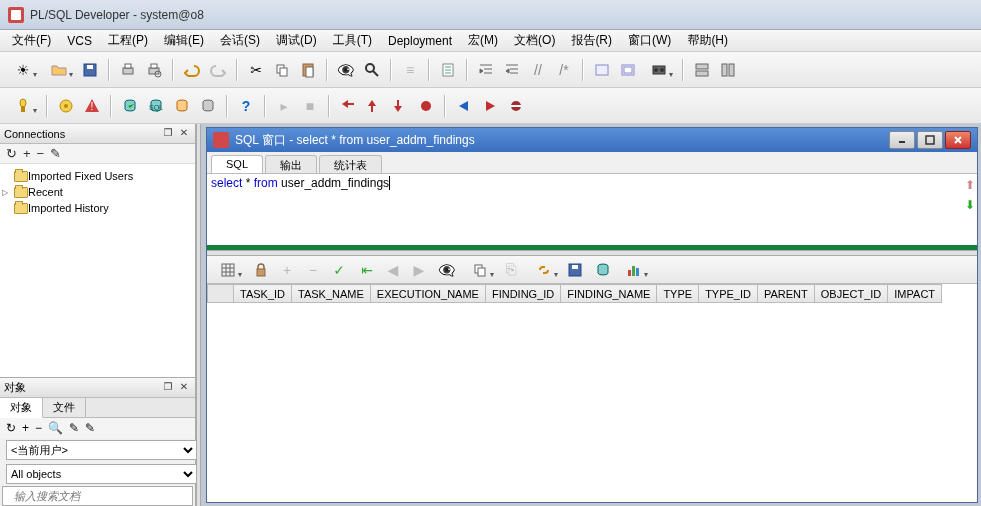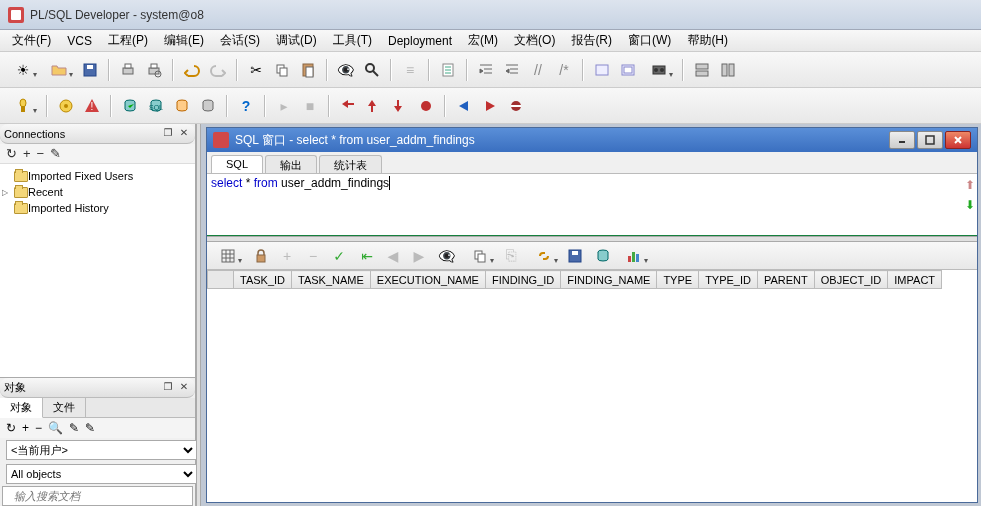--- a/index.html
+++ b/index.html
@@ -21,21 +21,21 @@
 .tbtn { width: 24px; height: 24px; display: flex; align-items: center; justify-content: center; cursor: pointer; border: 1px solid transparent; border-radius: 2px; font-size: 14px; }
 .tbtn svg { width: 16px; height: 16px; }
 .tbtn.drop { width: 34px; position: relative; }
 .tbtn.drop::after { content: '▾'; font-size: 8px; position: absolute; right: 2px; bottom: 2px; color: #555; }
 
 
 .main { display: flex; height: calc(506px - 30px - 22px - 72px); }
 
 
 .leftpanel { width: 196px; display: flex; flex-direction: column; border-right: 1px solid #aaa; background: #f0f0f0; }
-.panel-header { height: 20px; background: linear-gradient(#f8f8f8, #e0e0e0); display: flex; align-items: center; padding: 7px 4px; border-bottom: 1px solid #bbb; font-size: 11px; border-radius: 8px; }
+.panel-header { height: 20px; background: linear-gradient(#f8f8f8, #e0e0e0); display: flex; align-items: center; padding: 7px 4px; border-bottom: 1px solid #bbb; font-size: 11px; }
 .panel-header .spacer { flex: 1; }
 .panel-header .pbtn { width: 14px; height: 14px; font-size: 10px; text-align: center; cursor: pointer; margin-left: 2px; color: #444; }
 .panel-toolbar { height: 20px; display: flex; align-items: center; gap: 6px; padding: 0 6px; background: #f4f4f4; border-bottom: 1px solid #ddd; }
 .panel-toolbar .pbtn { cursor: pointer; font-size: 13px; color: #333; }
 .tree { flex: 1; background: #fff; padding: 4px; font-family: "Courier New", monospace; font-size: 11px; overflow: auto; }
 .tree-item { display: flex; align-items: center; height: 16px; gap: 0; padding-left: 10px; cursor: default; }
 .tree-item .folder { width: 14px; height: 11px; background: #f4d77a; border: 1px solid #b89634; border-radius: 1px; position: relative; }
 .tree-item .folder::before { content: ''; position: absolute; top: -3px; left: 0; width: 6px; height: 3px; background: #f4d77a; border: 1px solid #b89634; border-bottom: none; }
 .tree-item.has-exp::before { content: '▷'; position: absolute; margin-left: -12px; font-size: 8px; color: #666; }
 
@@ -59,21 +59,21 @@
 .winbtn { width: 26px; height: 18px; margin-left: 2px; display: flex; align-items: center; justify-content: center; cursor: pointer; border-radius: 2px; }
 .winbtn.min { background: linear-gradient(#eee,#ccc); border: 1px solid #888; }
 .winbtn.max { background: linear-gradient(#eee,#ccc); border: 1px solid #888; }
 .winbtn.close { background: linear-gradient(#e86,#c33); border: 1px solid #822; color: #fff; }
 .winbtn svg { width: 10px; height: 10px; }
 
 .sql-tabs { height: 22px; display: flex; background: #f0f0f0; border-bottom: 1px solid #bbb; padding-left: 4px; padding-top: 3px; }
 .sql-tab { padding: 2px 14px; font-size: 11px; border: 1px solid #bbb; border-bottom: none; background: #e8e8e8; margin-right: 2px; cursor: pointer; border-radius: 3px 3px 0 0; }
 .sql-tab.active { background: #fff; }
 
-.sql-editor { height: 62px; background: #fff; padding: 2px 4px; font-family: "Courier New", monospace; font-size: 12px; border-bottom: 1px solid #15803d; position: relative; }
+.sql-editor { height: 76px; background: #fff; padding: 2px 4px; font-family: "Courier New", monospace; font-size: 12px; border-bottom: 5px solid #15803d; position: relative; }
 .sql-editor .kw { color: #0000cc; }
 .sql-editor .cursor { border-right: 1px solid #000; }
 .scroll-arrows { position: absolute; right: 2px; top: 4px; display: flex; flex-direction: column; gap: 6px; }
 .scroll-arrows span { font-size: 12px; cursor: pointer; }
 
 .hsplitter { height: 6px; background: #e0e0e0; border-top: 1px solid #aaa; border-bottom: 1px solid #aaa; cursor: row-resize; }
 
 .result-toolbar { height: 28px; background: linear-gradient(#f8f8f8,#e8e8e8); display: flex; align-items: center; padding: 0 4px; gap: 2px; border-bottom: 1px solid #bbb; }
 
 .grid { flex: 1; background: #fff; overflow: auto; }

